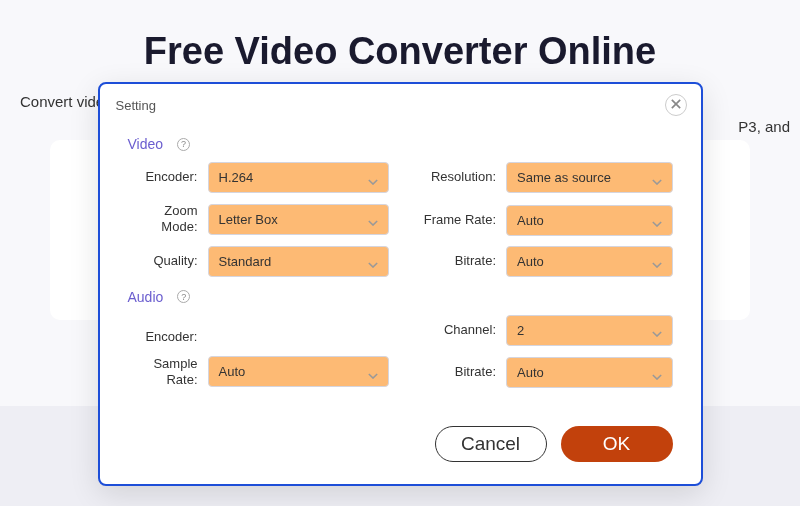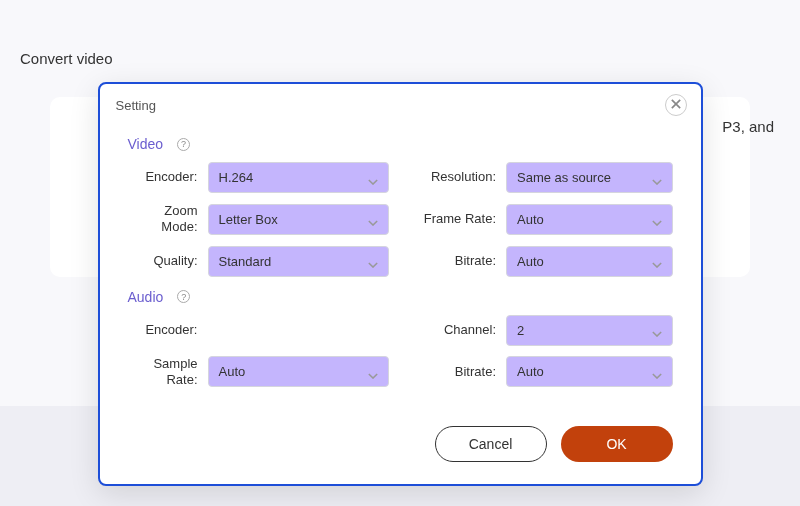--- a/index.html
+++ b/index.html
@@ -1,51 +1,52 @@
 <!DOCTYPE html>
 <html><head>
   <meta charset="utf-8">
   <style>
     * { box-sizing: border-box; margin: 0; padding: 0; font-family: -apple-system, BlinkMacSystemFont, 'Segoe UI', Arial, sans-serif; }
     body { width: 800px; height: 506px; background: #f8f8fb; overflow: hidden; position: relative; }
     .page-bg { width: 100%; height: 100%; padding-top: 30px; }
     .page-title { font-size: 38px; font-weight: 700; color: #1a1a2e; text-align: center; }
     .page-subtitle { font-size: 15px; color: #333; text-align: left; padding: 20px 20px 0 20px; }
-    .page-subtitle-right { position: absolute; right: 26px; top: 118px; font-size: 15px; color: #333; }
+    .page-subtitle-right { position: absolute; right: 10px; top: 118px; font-size: 15px; color: #333; }
     .main-area { background: #fff; height: 180px; margin: 30px 50px; border-radius: 10px; }
     .footer-band { height: 100px; background: #eeeef4; width: 100%; position: absolute; bottom: 0; }
 
     .modal-overlay { position: absolute; inset: 0; background: rgba(0,0,0,0); display: flex; justify-content: center; align-items: flex-start; padding-top: 82px; pointer-events: none; }
     .modal { pointer-events: auto; width: 605px; background: #fff; border-radius: 8px; box-shadow: 0 8px 30px rgba(0,0,0,0.12); border: 2px solid #1d4ed8; }
     .modal-header { display: flex; justify-content: space-between; align-items: center; padding: 10px 14px 10px 16px; border-bottom: 0; }
     .modal-title { font-size: 13px; color: #555; font-weight: 400; }
     .close-btn { width: 22px; height: 22px; border-radius: 50%; border: 1px solid #ccc; background: #fff; display: flex; align-items: center; justify-content: center; cursor: pointer; color: #888; font-size: 12px; }
     .close-btn svg { width: 10px; height: 10px; stroke: #888; stroke-width: 2; }
 
     .modal-body { padding: 6px 28px 10px 28px; }
     .section-label { font-size: 14px; color: #6b5ecf; font-weight: 500; display: flex; align-items: center; gap: 14px; margin: 4px 0 10px 0; }
     .help-icon { width: 13px; height: 13px; border: 1px solid #aaa; border-radius: 50%; display: inline-flex; align-items: center; justify-content: center; font-size: 9px; color: #888; }
 
-    .row { display: flex; gap: 22px; margin-bottom: 10px; }
+    .row { display: flex; gap: 22px; margin-bottom: 10px; align-items: flex-end; }
     .field { display: flex; align-items: center; flex: 1; gap: 10px; }
     .field-label { width: 70px; text-align: right; font-size: 13px; color: #333; line-height: 1.25; flex-shrink: 0; }
     .field-label-right { width: 85px; text-align: right; font-size: 13px; color: #333; line-height: 1.25; flex-shrink: 0; }
-    .select { flex: 1; border: 1px solid #d5d5de; border-radius: 4px; background: #c4b5fd; padding: 7px 10px; font-size: 13px; color: #333; display: flex; justify-content: space-between; align-items: center; cursor: pointer; min-width: 0; }
+    .select { flex: 1; border: 1px solid #d5d5de; border-radius: 4px; background: #fdba74; padding: 7px 10px; font-size: 13px; color: #333; display: flex; justify-content: space-between; align-items: center; cursor: pointer; min-width: 0; }
     .chevron { width: 10px; height: 10px; }
     .chevron svg { width: 10px; height: 6px; stroke: #999; stroke-width: 1.8; fill: none; }
 
     .modal-footer { display: flex; justify-content: flex-end; gap: 14px; padding: 18px 28px 22px 28px; }
-    .btn { min-width: 112px; height: 36px; border-radius: 18px; font-size: 14px; font-weight: 500; cursor: pointer; display: flex; align-items: center; justify-content: center; }
+    .btn { min-width: 112px; height: 36px; border-radius: 18px; font-size: 19px; font-weight: 500; cursor: pointer; display: flex; align-items: center; justify-content: center; }
     .btn-cancel { background: #fff; border: 1.5px solid #333; color: #333; }
     .btn-ok { background: #c2410c; border: none; color: #fff; }
   </style>
 </head>
 <body>
 
 <div class="page-bg">
+  <h1 class="page-title">Free Video Converter Online</h1>
   <div class="page-subtitle">Convert video</div>
   <div class="page-subtitle-right">P3, and</div>
   <div class="main-area"></div>
   <div class="footer-band"></div>
 </div>
 
 <div class="modal-overlay">
   <div class="modal">
     <div class="modal-header">
       <span class="modal-title">Setting</span>

